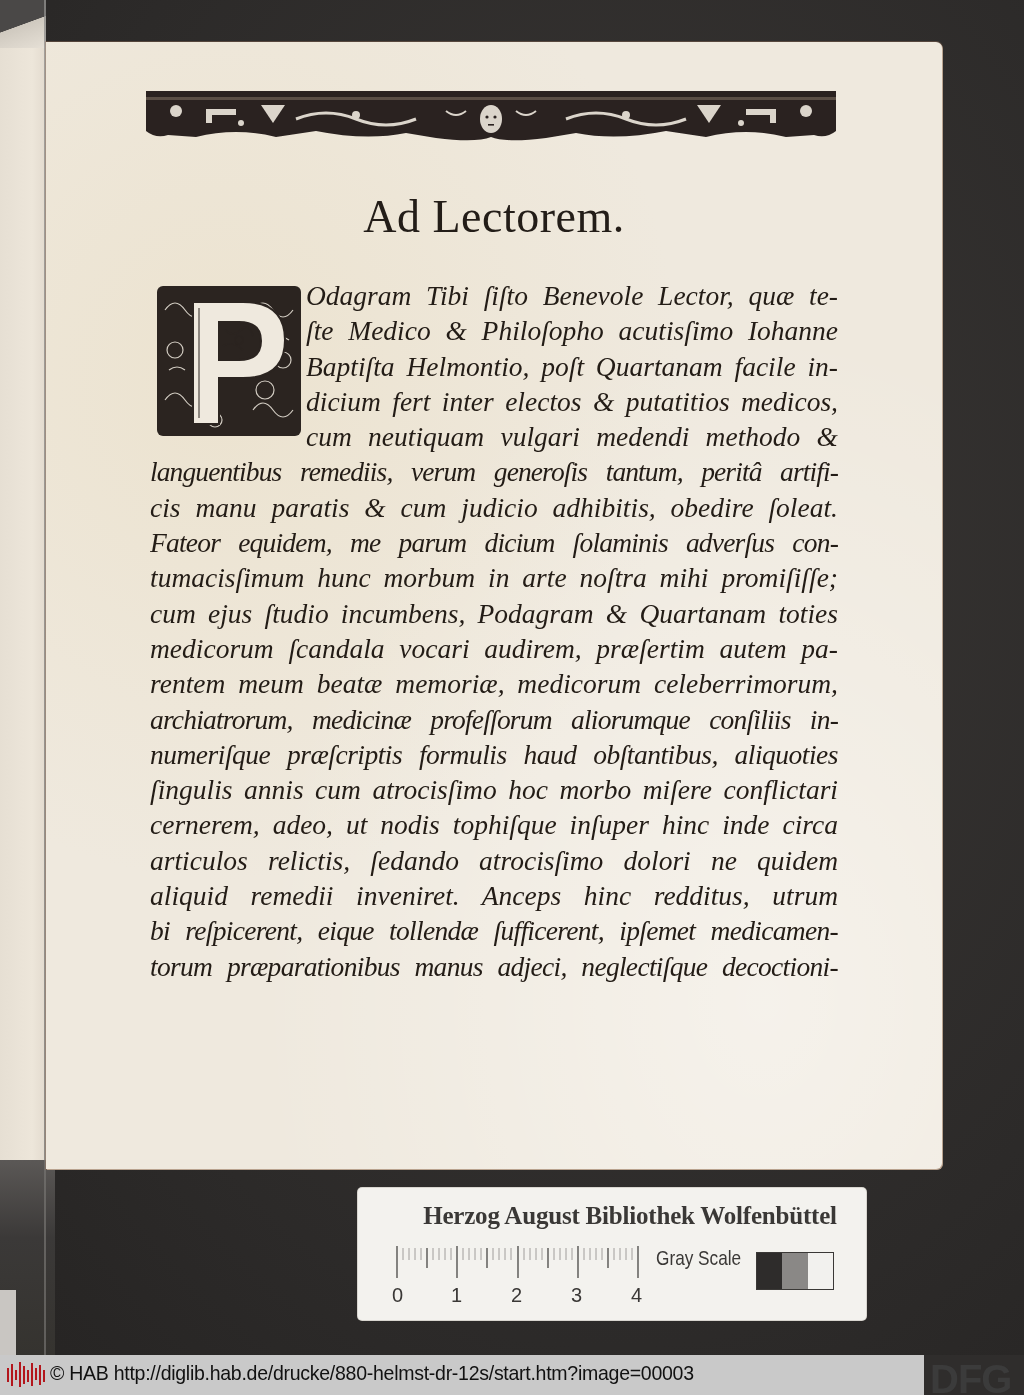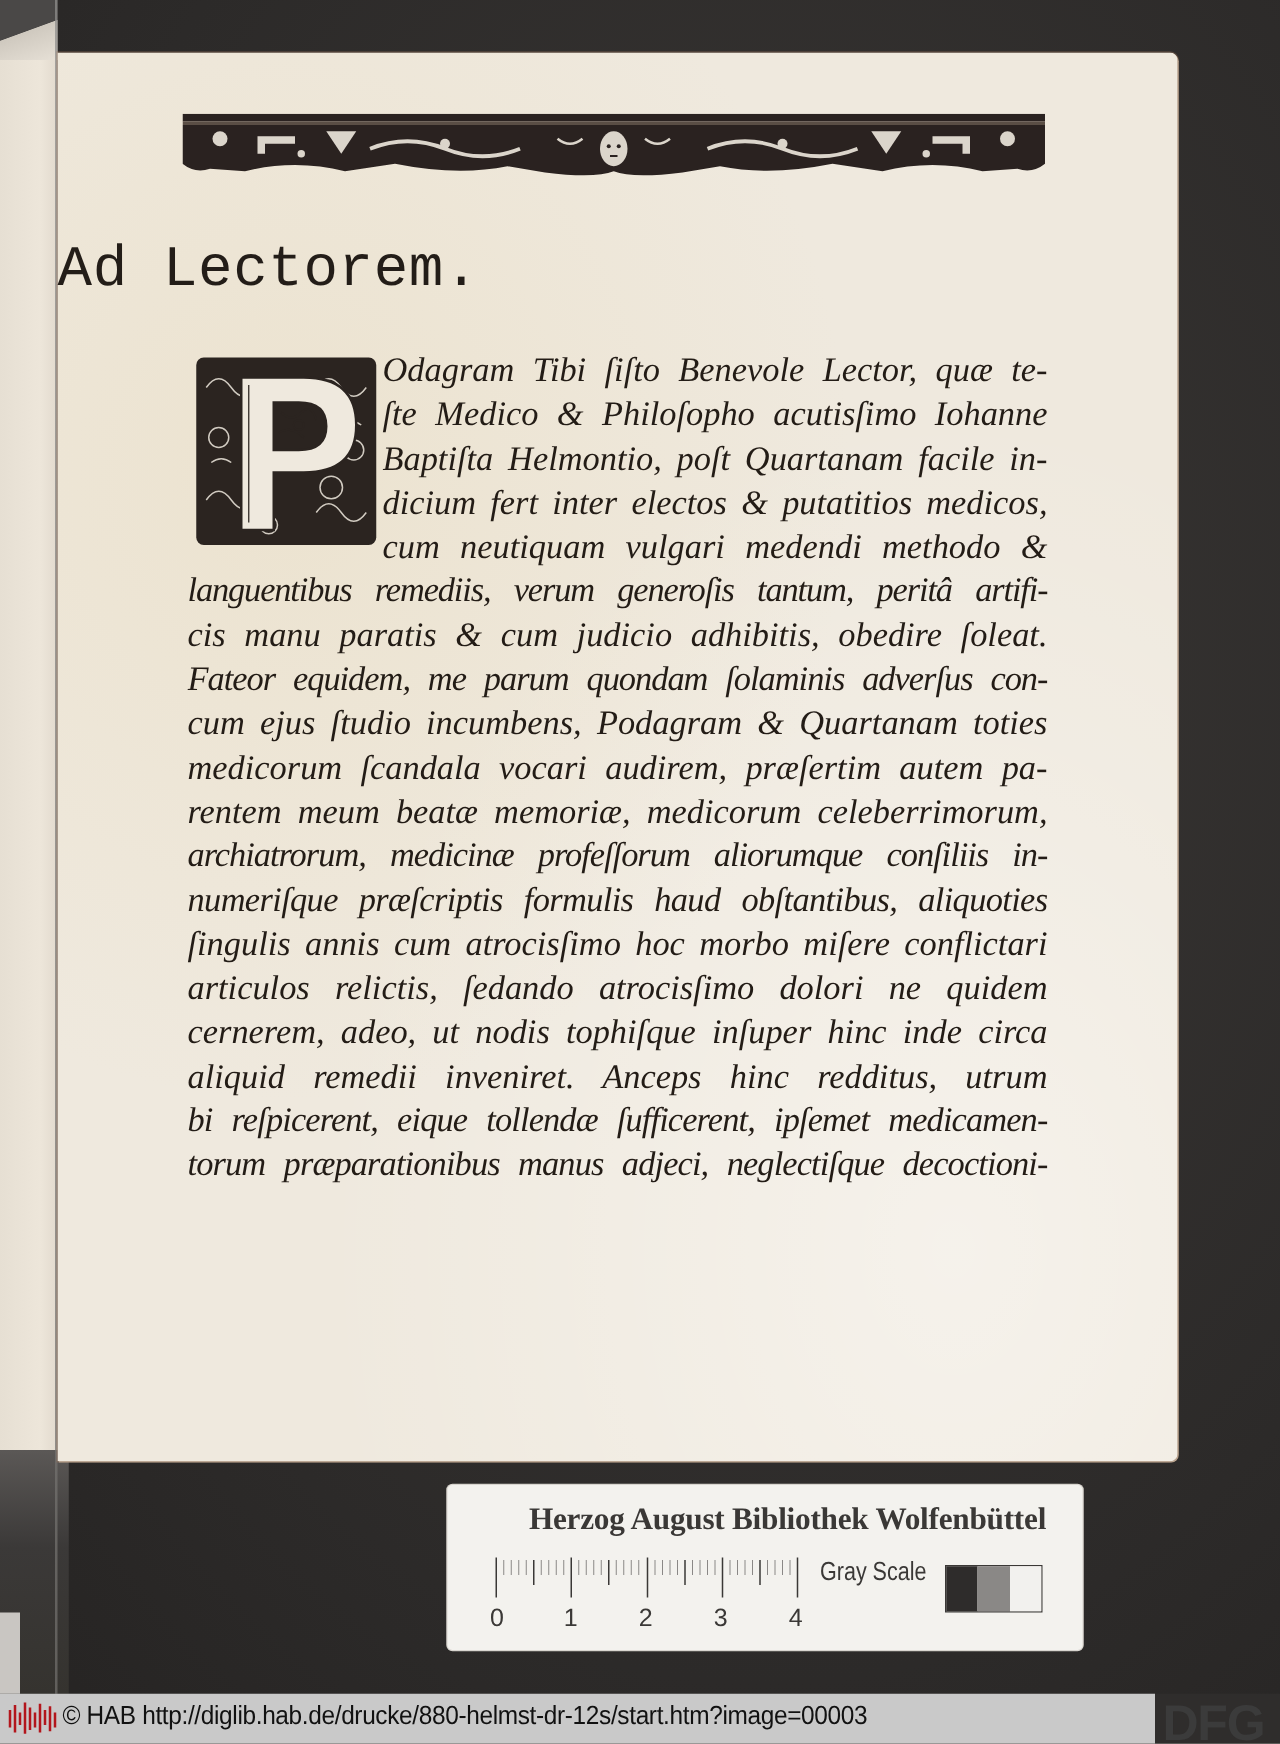--- a/index.html
+++ b/index.html
@@ -40,22 +40,22 @@
       radial-gradient(ellipse at 20% 30%, rgba(230,215,180,0.35) 0%, rgba(0,0,0,0) 45%),
       radial-gradient(ellipse at 80% 85%, rgba(255,255,255,0.4) 0%, rgba(0,0,0,0) 50%);
     border-top-right-radius: 6px;
     border-bottom-right-radius: 6px;
     box-shadow: 1px 1px 0 #b9a38f, 0 0 0 1px rgba(160,120,95,0.35);
   }
   .headpiece {
     position: absolute; left: 100px; top: 49px; width: 690px; height: 52px;
   }
   .title {
-    position: absolute; left: 0; top: 148px; width: 896px; 
-    font-family: Liberation Mono, monospace; font-size: 46px; color: #231d18;
+    position: absolute; left: 0; top: 148px; width: 896px; text-align: center;
+    font-family: Liberation Serif, serif; font-size: 46px; color: #231d18;
     letter-spacing: 0.5px;
   }
   .dropcap {
     position: absolute; left: 109px; top: 238px; width: 148px; height: 162px;
   }
   .text-block {
     position: absolute; left: 104px; top: 236px; width: 688px;
     font-family: "Liberation Serif", serif; font-style: italic;
     font-size: 27.5px; line-height: 35.3px; color: #231c16;
   }
@@ -174,29 +174,30 @@
   </svg>
 
   <div class="text-block">
     <span class="line indent">Odagram Tibi ſiſto Benevole Lector, quæ te-</span>
     <span class="line indent">ſte Medico &amp; Philoſopho acutisſimo Iohanne</span>
     <span class="line indent">Baptiſta Helmontio, poſt Quartanam facile in-</span>
     <span class="line indent">dicium fert inter electos &amp; putatitios medicos,</span>
     <span class="line indent">cum neutiquam vulgari medendi methodo &amp;</span>
     <span class="line" style="letter-spacing:-0.9px">languentibus remediis, verum generoſis tantum, peritâ artifi-</span>
     <span class="line">cis manu paratis &amp; cum judicio adhibitis, obedire ſoleat.</span>
-    <span class="line" style="letter-spacing:-0.8px">Fateor equidem, me parum quondam ſolaminis adverſus con-</span>
+    <span class="line" style="letter-spacing:-0.8px">Fateor equidem, me parum dicium ſolaminis adverſus con-</span>
+    <span class="line">tumacisſimum hunc morbum in arte noſtra mihi promiſiſſe;</span>
     <span class="line">cum ejus ſtudio incumbens, Podagram &amp; Quartanam toties</span>
     <span class="line">medicorum ſcandala vocari audirem, præſertim autem pa-</span>
     <span class="line">rentem meum beatæ memoriæ, medicorum celeberrimorum,</span>
     <span class="line" style="letter-spacing:-0.8px">archiatrorum, medicinæ profeſſorum aliorumque conſiliis in-</span>
     <span class="line" style="letter-spacing:-0.5px">numeriſque præſcriptis formulis haud obſtantibus, aliquoties</span>
     <span class="line">ſingulis annis cum atrocisſimo hoc morbo miſere conflictari</span>
+    <span class="line">cernerem, adeo, ut nodis tophiſque inſuper hinc inde circa</span>
     <span class="line">articulos relictis, ſedando atrocisſimo dolori ne quidem</span>
-    <span class="line">cernerem, adeo, ut nodis tophiſque inſuper hinc inde circa</span>
     <span class="line">aliquid remedii inveniret.   Anceps hinc redditus, utrum</span>
     <span class="line" style="letter-spacing:-0.7px">bi reſpicerent, eique tollendæ ſufficerent, ipſemet medicamen-</span>
     <span class="line" style="letter-spacing:-0.7px">torum præparationibus manus adjeci, neglectiſque decoctioni-</span>
   </div>
 
 </div>
 
 <div class="label-card">
   <div class="label-title">Herzog August Bibliothek Wolfenbüttel</div>
   <svg class="ruler" viewBox="0 0 250 66">

